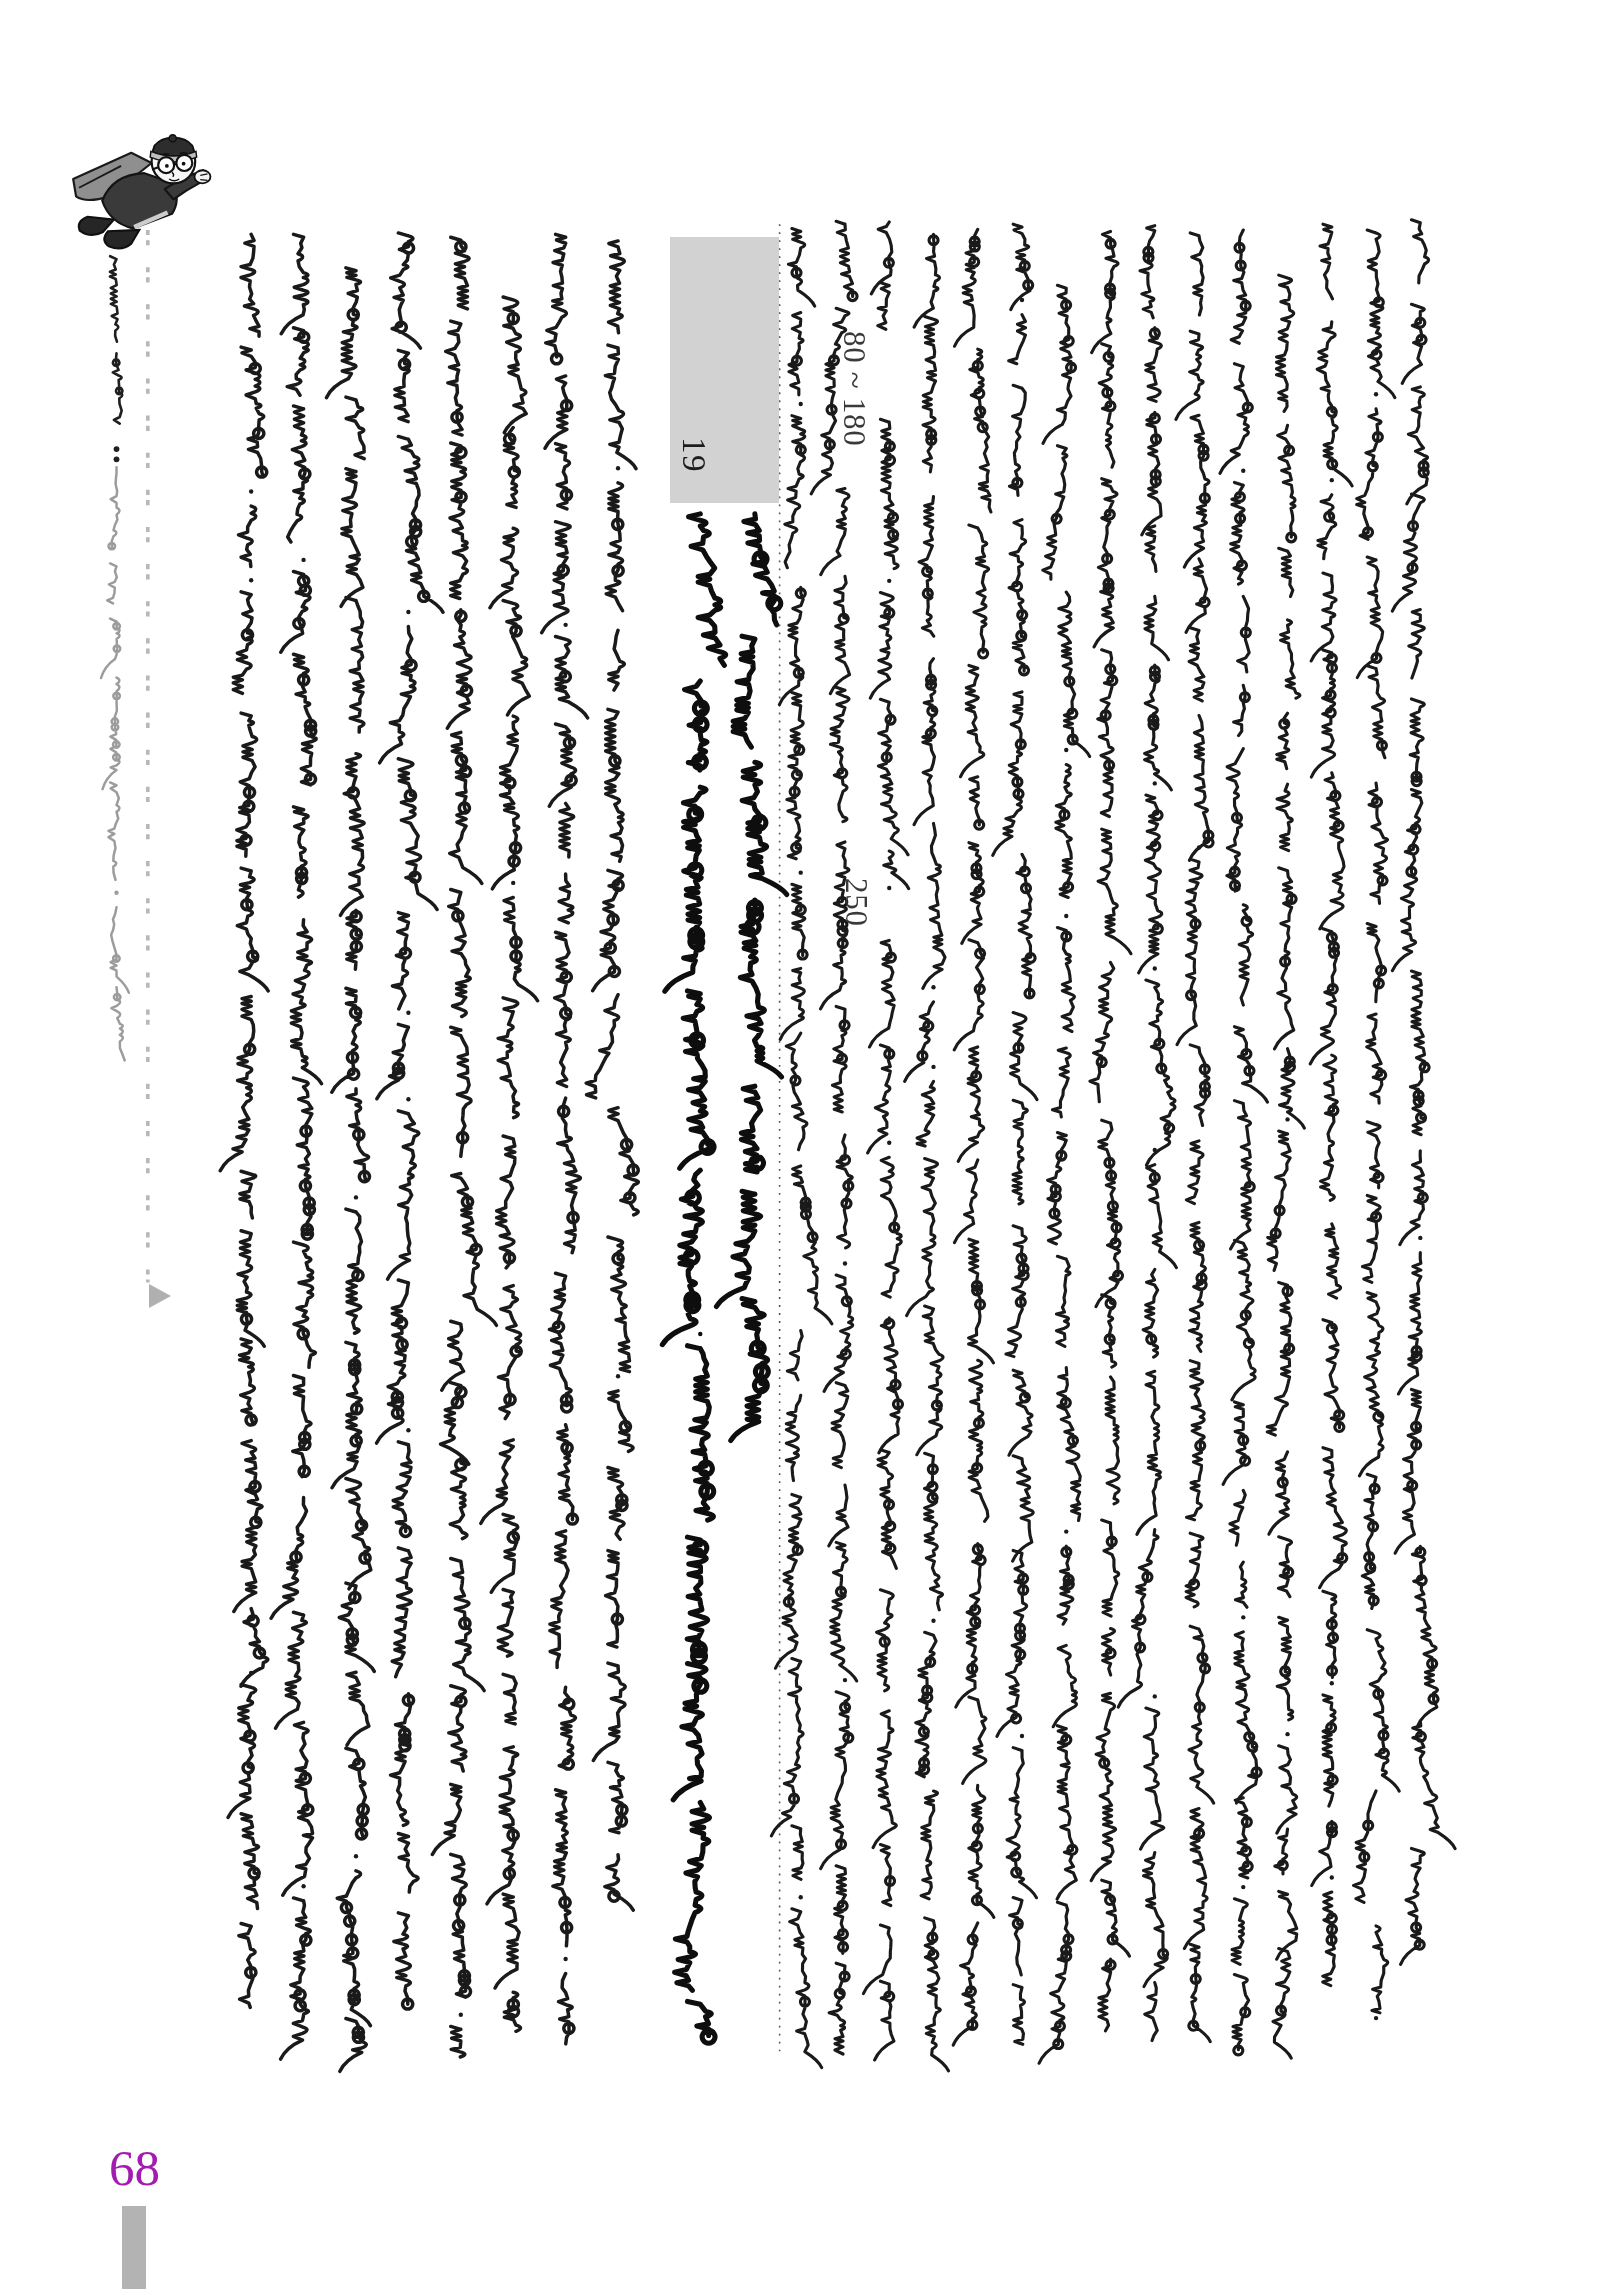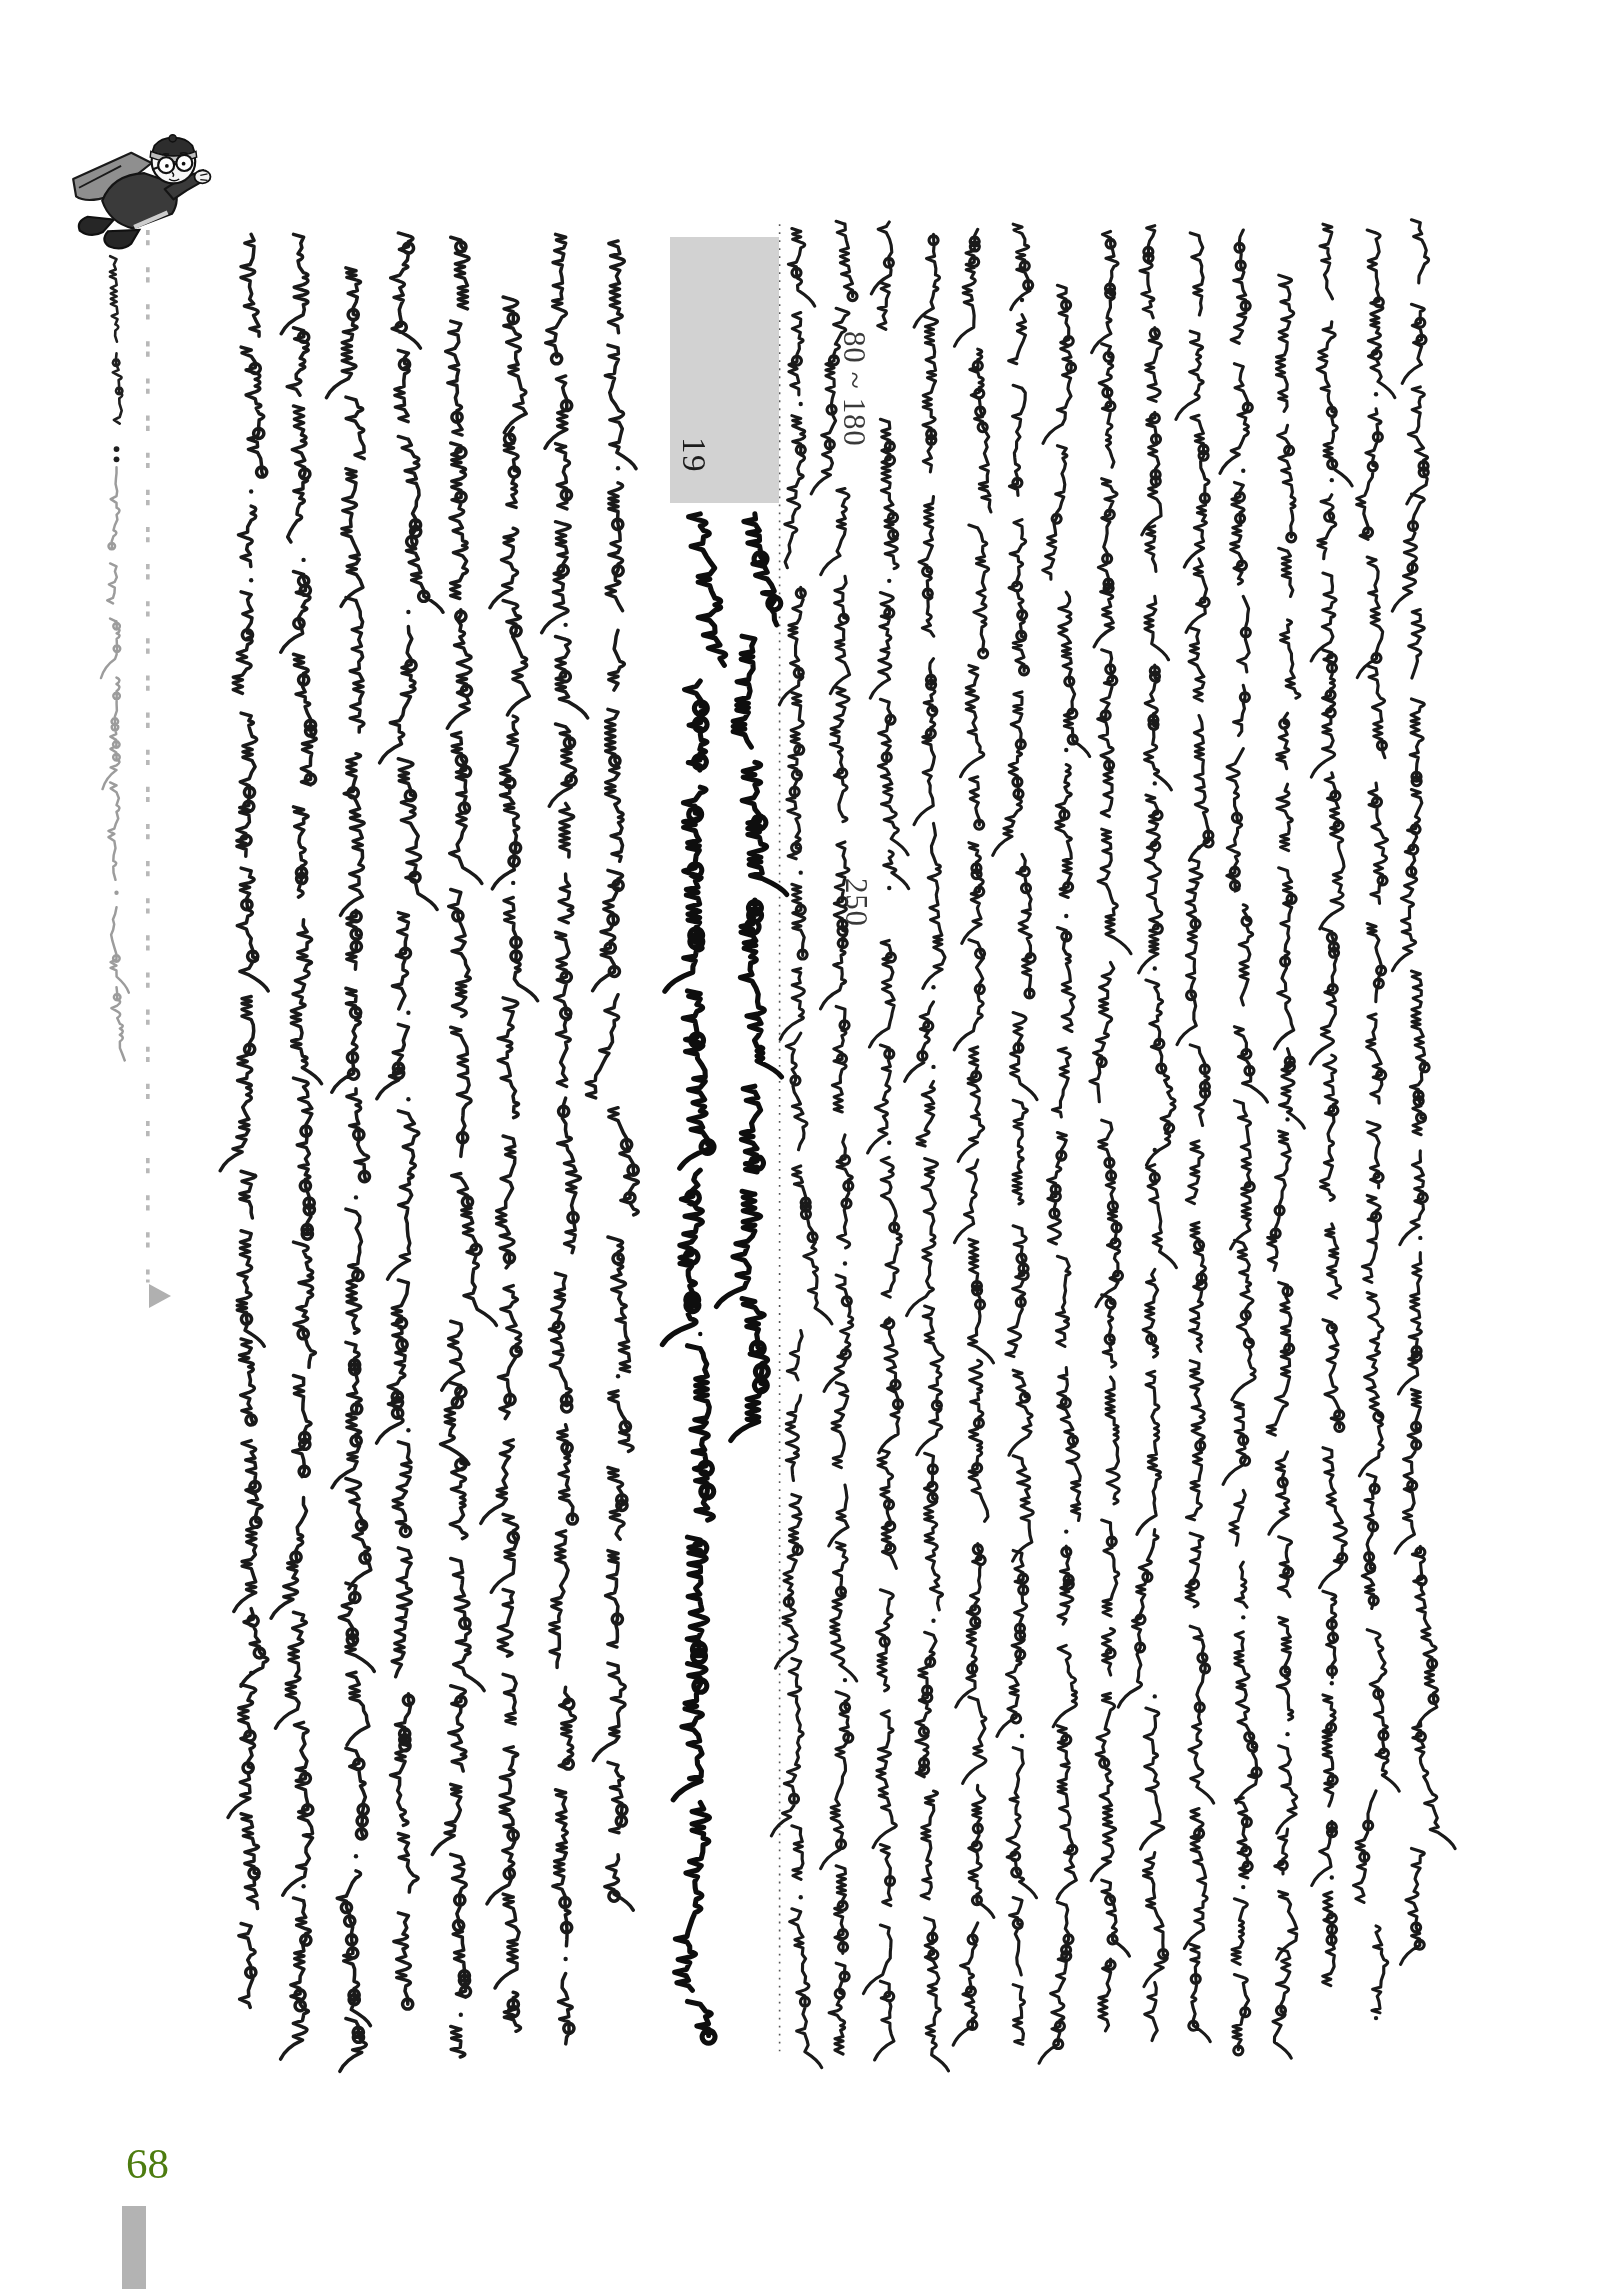--- a/index.html
+++ b/index.html
@@ -6,21 +6,21 @@
   .page{position:relative;width:1616px;height:2295px;background:#ffffff;overflow:hidden;
         font-family:"Liberation Serif", serif;}
   #script-canvas{position:absolute;left:0;top:0;width:1616px;height:2295px;}
   .section-badge{position:absolute;left:670px;top:237px;width:109px;height:266px;background:#d2d2d2;}
   .section-number{position:absolute;left:712px;top:437px;transform-origin:0 0;transform:rotate(90deg);
         font-size:33px;color:#1c1c1c;white-space:nowrap;letter-spacing:1.5px;}
   .vnum{position:absolute;transform-origin:0 0;transform:rotate(90deg);font-size:31px;color:#3a3a3a;
         white-space:nowrap;letter-spacing:0.7px;}
   .num-range{left:872px;top:331px;}
   .num-250{left:874px;top:878px;}
-  .page-number{position:absolute;left:126px;top:2139px;font-size:43px;color:#4d7c0f;}
+  .page-number{position:absolute;left:109px;top:2139px;font-size:51px;color:#a21caf;}
   .corner-bar{position:absolute;left:122px;top:2206px;width:24px;height:83px;background:#b3b3b3;}
   .triangle-marker{position:absolute;left:149px;top:1284px;width:0;height:0;
         border-top:12.4px solid transparent;border-bottom:12.4px solid transparent;border-left:22.6px solid #b0b0b0;}
   .mascot{position:absolute;left:63px;top:131px;width:154px;height:125px;}
 </style>
 </head>
 <body>
 
 <div class="page">
 

